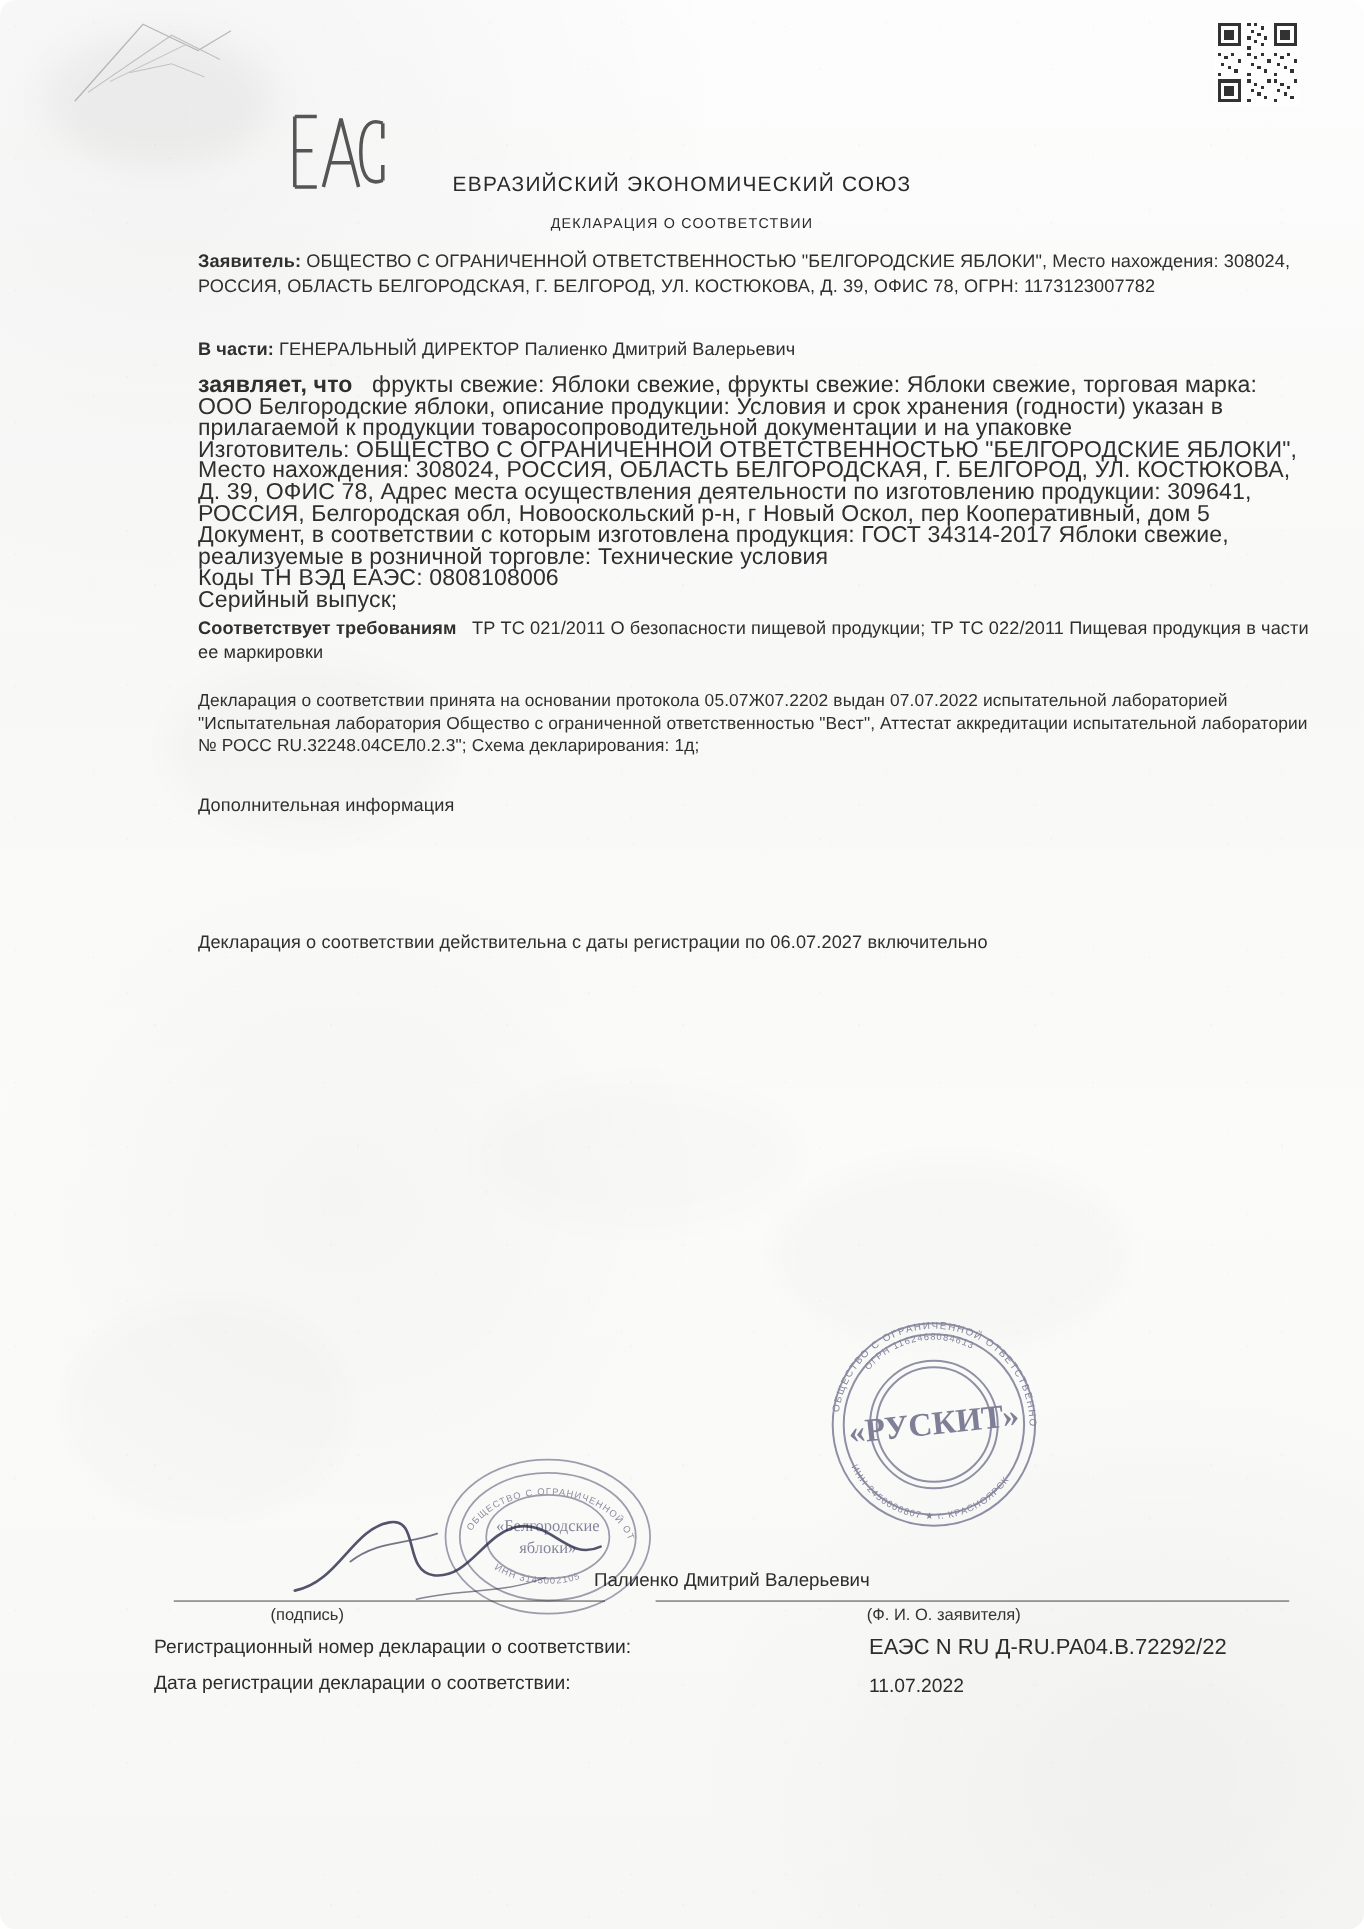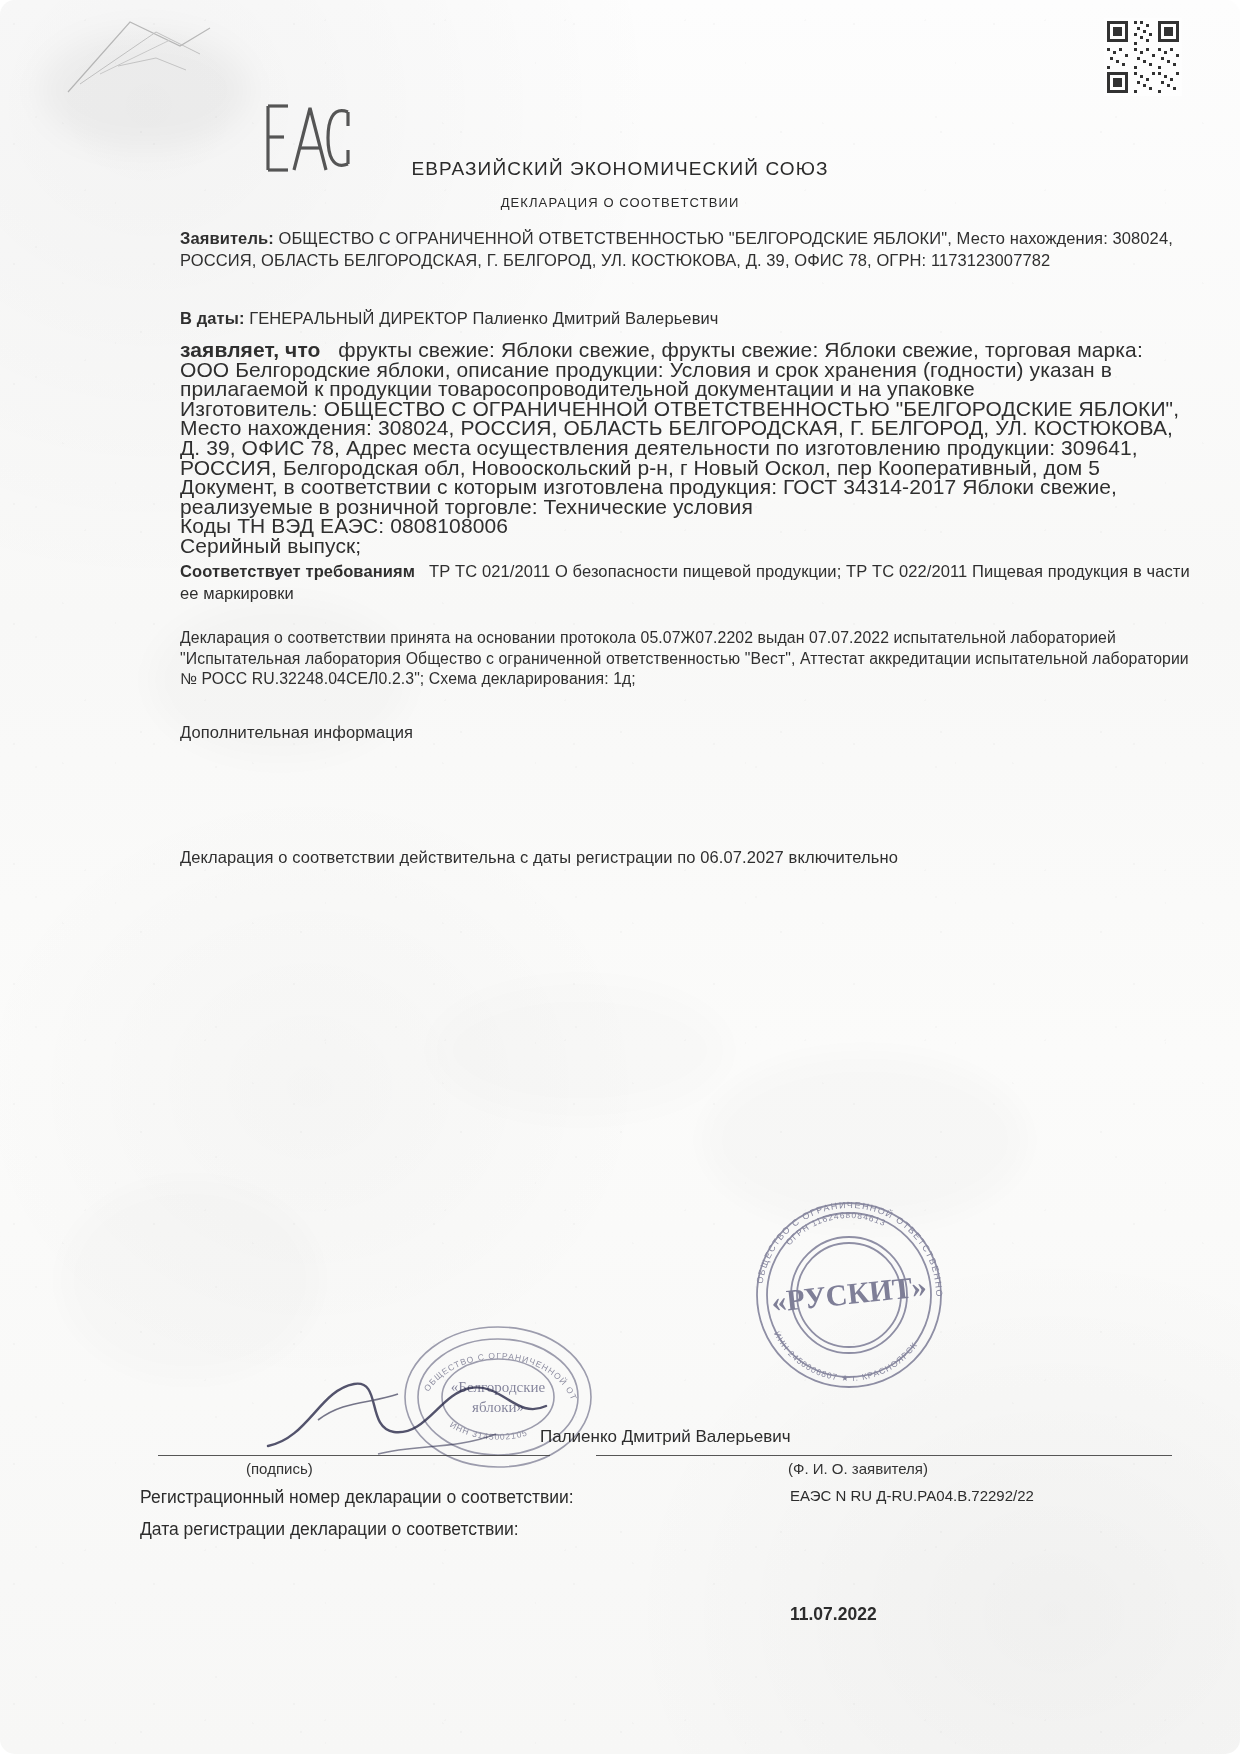--- a/index.html
+++ b/index.html
@@ -135,22 +135,22 @@
   .cap-right { left: 788px; top: 1460px; }
   .name-right { position: absolute; left: 540px; top: 1427px; font-size: 17px; color: #2c2c2c; }
 
   .foot-lbl {
     position: absolute;
     font-size: 17.5px;
     color: #2c2c2c;
   }
   .foot-reg-lbl  { left: 140px; top: 1487px; }
   .foot-date-lbl { left: 140px; top: 1519px; }
-  .foot-reg-val  { left: 790px; top: 1487px; font-size: 15px; }
-  .foot-date-val { left: 790px; top: 1604px; font-size: 17.5px; font-weight: bold; }
+  .foot-reg-val  { left: 790px; top: 1487px; font-size: 20px; }
+  .foot-date-val { left: 790px; top: 1522px; font-size: 17.5px; }
 </style>
 </head>
 <body>
 
 <div class="page">
   <div class="speckle"></div>
 
   <div class="smudge" style="left:40px; top:30px; width:210px; height:120px;"></div>
   <div class="smudge" style="left:150px; top:600px; width:260px; height:160px; opacity:.5;"></div>
   <div class="smudge" style="left:700px; top:1050px; width:330px; height:180px; opacity:.45;"></div>
@@ -247,21 +247,21 @@
       <rect x="23" y="23" width="1" height="1"></rect>
         <rect x="18" y="24" width="1" height="1"></rect>
     </g>
   </svg>
 
   <div class="txt hdr1">ЕВРАЗИЙСКИЙ ЭКОНОМИЧЕСКИЙ СОЮЗ</div>
   <div class="txt hdr2">ДЕКЛАРАЦИЯ О СООТВЕТСТВИИ</div>
 
   <div class="txt block-applicant"><span class="lbl">Заявитель:</span> <span>ОБЩЕСТВО С ОГРАНИЧЕННОЙ ОТВЕТСТВЕННОСТЬЮ "БЕЛГОРОДСКИЕ ЯБЛОКИ", Место нахождения: 308024, РОССИЯ, ОБЛАСТЬ БЕЛГОРОДСКАЯ, Г. БЕЛГОРОД, УЛ. КОСТЮКОВА, Д. 39, ОФИС 78, ОГРН: 1173123007782</span></div>
 
-  <div class="txt block-person"><span class="lbl">В даты:</span> <span>ГЕНЕРАЛЬНЫЙ ДИРЕКТОР Палиенко Дмитрий Валерьевич</span></div>
+  <div class="txt block-person"><span class="lbl">В части:</span> <span>ГЕНЕРАЛЬНЫЙ ДИРЕКТОР Палиенко Дмитрий Валерьевич</span></div>
 
   <div class="txt block-declares"><span class="lbl">заявляет, что</span>   <span>фрукты свежие: Яблоки свежие, фрукты свежие: Яблоки свежие, торговая марка: ООО Белгородские яблоки, описание продукции: Условия и срок хранения (годности) указан в прилагаемой к продукции товаросопроводительной документации и на упаковке
 Изготовитель: ОБЩЕСТВО С ОГРАНИЧЕННОЙ ОТВЕТСТВЕННОСТЬЮ "БЕЛГОРОДСКИЕ ЯБЛОКИ", Место нахождения: 308024, РОССИЯ, ОБЛАСТЬ БЕЛГОРОДСКАЯ, Г. БЕЛГОРОД, УЛ. КОСТЮКОВА, Д. 39, ОФИС 78, Адрес места осуществления деятельности по изготовлению продукции: 309641, РОССИЯ, Белгородская обл, Новооскольский р-н, г Новый Оскол, пер Кооперативный, дом 5
 Документ, в соответствии с которым изготовлена продукция: ГОСТ 34314-2017 Яблоки свежие, реализуемые в розничной торговле: Технические условия
 Коды ТН ВЭД ЕАЭС: 0808108006
 Серийный выпуск;</span></div>
 
   <div class="txt block-req"><span class="lbl">Соответствует требованиям</span>   <span>ТР ТС 021/2011 О безопасности пищевой продукции; ТР ТС 022/2011 Пищевая продукция в части ее маркировки</span></div>
 
   <div class="txt block-proto"><span>Декларация о соответствии принята на основании протокола</span> <span>05.07Ж07.2202 выдан 07.07.2022 испытательной лабораторией "Испытательная лаборатория Общество с ограниченной ответственностью "Вест", Аттестат аккредитации испытательной лаборатории № РОСС RU.32248.04СЕЛ0.2.3"; Схема декларирования: 1д;</span></div>

